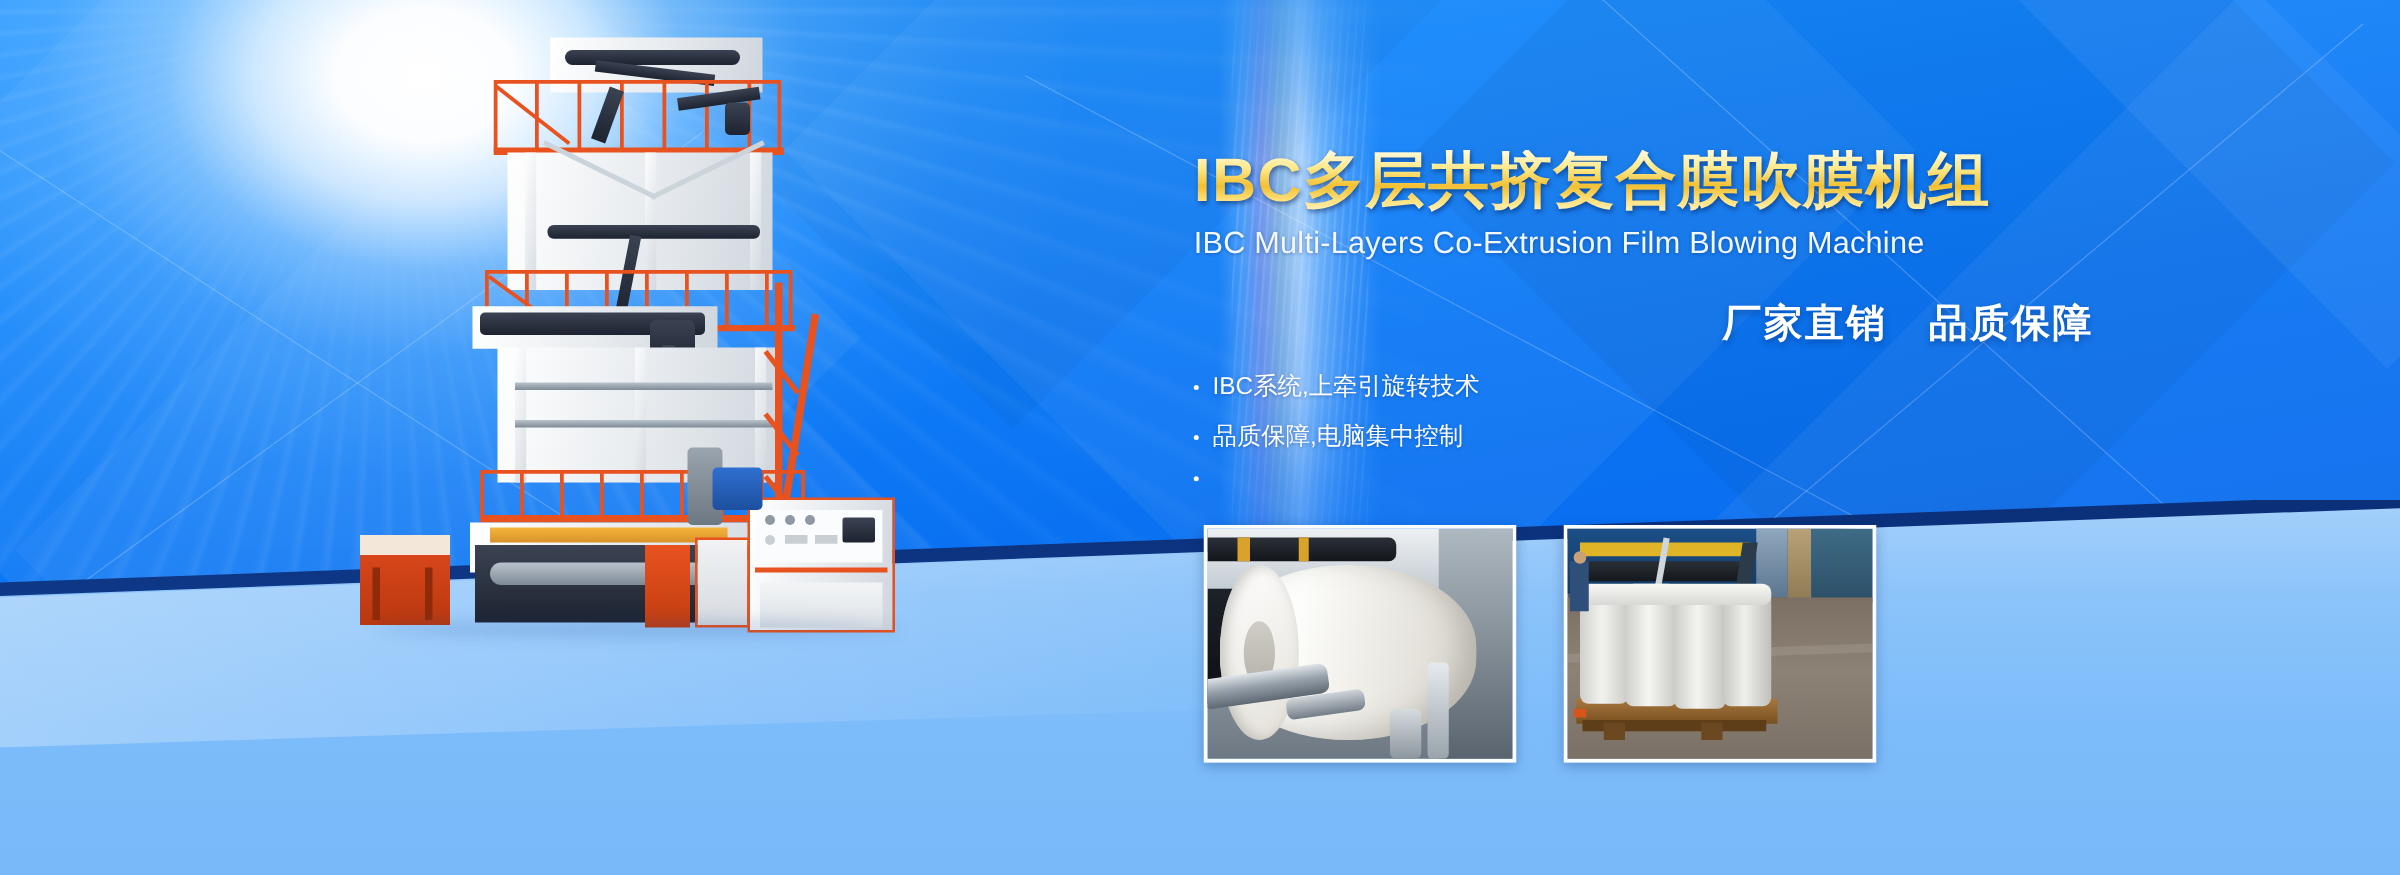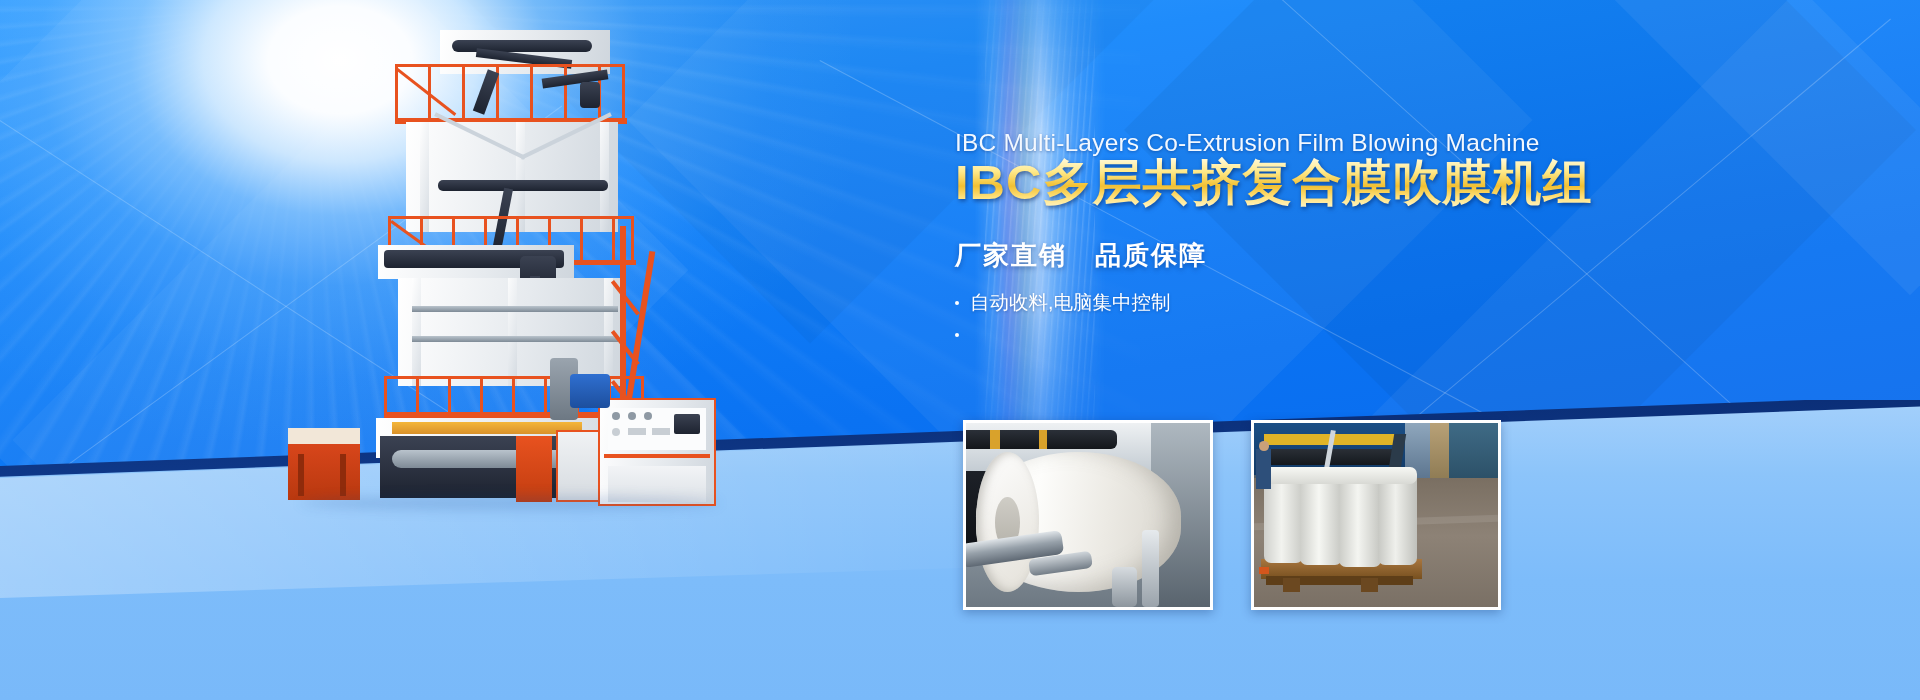--- a/index.html
+++ b/index.html
@@ -136,23 +136,24 @@
     color:transparent; -webkit-text-fill-color:transparent;
     filter:drop-shadow(1px 2px 2px rgba(0,30,90,.55));
     white-space:nowrap;
   }
   #headline-en{
     margin-top:9px; font-size:24.5px; color:#f2f8ff; font-weight:400;
     letter-spacing:.2px; white-space:nowrap;
     text-shadow:0 1px 3px rgba(0,40,110,.45);
   }
   #slogan{
-    margin-top:29px; font-size:26px; color:#ffffff; font-weight:700;
+    margin-top:29px; font-size:31px; color:#ffffff; font-weight:700;
     letter-spacing:2px; white-space:nowrap;
     text-shadow:0 2px 5px rgba(0,40,110,.45);
+    text-align:right;
   }
   #bullets{ margin-top:20px; list-style:none; }
   #bullets li{
     font-size:19.5px; color:#ffffff; line-height:1.0;
     margin-bottom:21px; white-space:nowrap;
     text-shadow:0 1px 3px rgba(0,40,110,.40);
     display:flex; align-items:center;
   }
   .bullet-dot{
     display:inline-block; width:4px; height:4px; border-radius:50%;
@@ -290,27 +291,31 @@
     <div class="mpart" style="left:324px;top:424px;width:106px;height:4px;background:#e8521f;"></div>
     <div class="mpart" style="left:328px;top:436px;width:98px;height:36px;background:linear-gradient(180deg,#f2f4f6,#dde2e7);"></div>
 
     <div class="mpart" style="left:270px;top:328px;width:28px;height:62px;background:linear-gradient(180deg,#9aa4ae,#6d7883);border-radius:4px;"></div>
     <div class="mpart" style="left:290px;top:344px;width:40px;height:34px;background:linear-gradient(180deg,#2f6fd0,#1d4f9e);border-radius:4px;"></div>
 
     <div class="mpart" style="left:20px;top:466px;width:420px;height:14px;border-radius:50%;background:rgba(20,70,150,.18);filter:blur(6px);"></div>
   </div>
 
   <div id="copy">
+    <div id="headline-cn">IBC多层共挤复合膜吹膜机组</div>
     <div id="headline-en">IBC Multi-Layers Co-Extrusion Film Blowing Machine</div>
-    <div id="headline-cn">IBC多层共挤复合膜吹膜机组</div>
     <div id="slogan">厂家直销　品质保障</div>
     <ul id="bullets">
       <li>
         <span class="bullet-dot"></span>
-        <span>自动收料,电脑集中控制</span>
+        <span>IBC系统,上牵引旋转技术</span>
+      </li>
+      <li>
+        <span class="bullet-dot"></span>
+        <span>品质保障,电脑集中控制</span>
       </li>
       <li>
         <span class="bullet-dot"></span>
       </li>
     </ul>
   </div>
 
   <div class="photo" id="photo-film-roll">
     <div class="ph-inner" style="background:linear-gradient(180deg,#cfd6dc 0%,#9aa5ae 40%,#6d7882 100%);"></div>
     <div class="pp" style="left:0;top:0;width:100%;height:26%;background:linear-gradient(180deg,#eef1f3,#c4ccd3);"></div>

